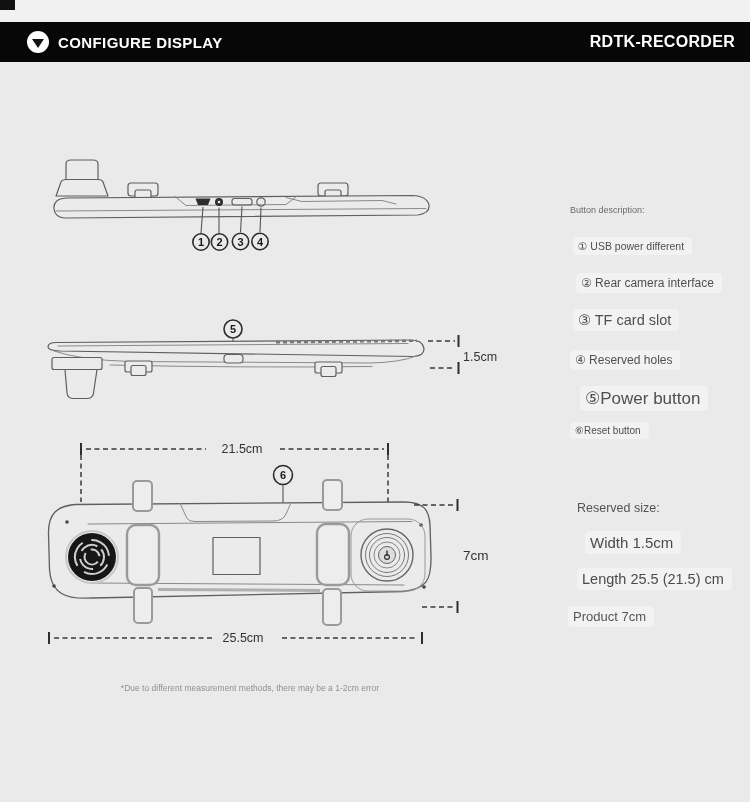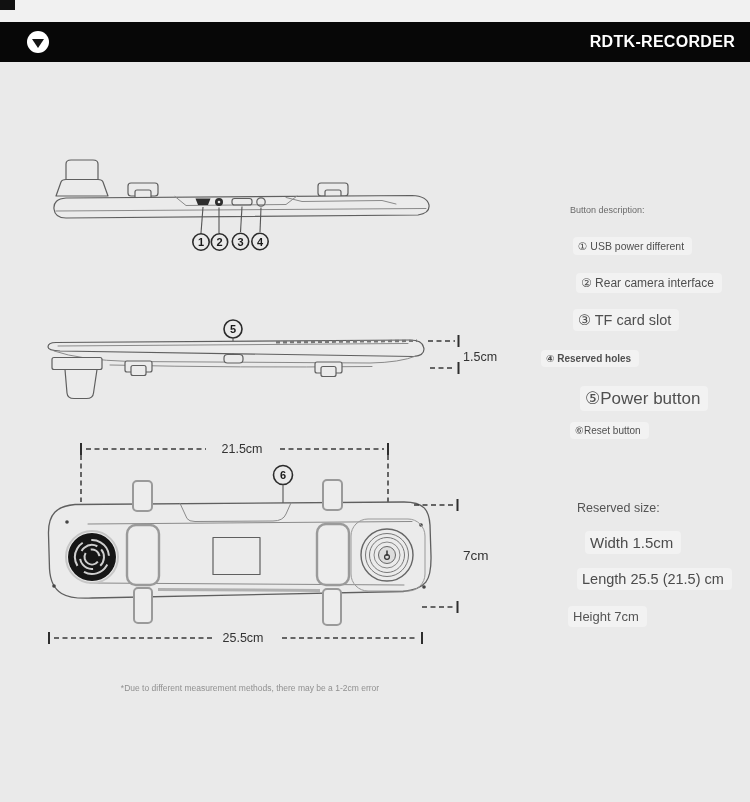--- a/index.html
+++ b/index.html
@@ -44,21 +44,21 @@
     font-family:"Liberation Sans","DejaVu Sans",sans-serif;}
   .leader{stroke:#555;stroke-width:1.1;fill:none;}
   .strap{fill:#ededed;stroke:#9a9a9a;stroke-width:2;}
   .strap-mid{fill:#ededed;stroke:#9a9a9a;stroke-width:2.4;}
 
   .side-col{position:absolute;color:#4f4f4f;}
   .desc-head{left:570px;top:205px;font-size:9px;color:#6a6a6a;}
   .d1{left:573px;top:240px;font-size:10.5px;}
   .d2{left:576px;top:276px;font-size:12px;}
   .d3{left:573px;top:312px;font-size:14.5px;}
-  .d4{left:541px;top:353px;font-size:10px;font-weight:bold;}
+  .d4{left:570px;top:353px;font-size:12px;}
   .d5{left:580px;top:388px;font-size:17px;}
   .d6{left:570px;top:425px;font-size:10px;}
   .pill{background:rgba(255,255,255,.38);border-radius:4px;padding:3px 8px 3px 5px;}
   .ps-head{left:577px;top:501px;font-size:12.5px;color:#545454;}
   .ps0{left:573px;top:534px;font-size:15px;color:#4c4c4c;margin-left:12px;}
   .ps1{left:577px;top:571px;font-size:14.5px;color:#4c4c4c;}
   .ps2{left:568px;top:609px;font-size:13px;color:#555;}
   .footnote{
     position:absolute;left:40px;top:683px;width:420px;text-align:center;
     font-size:8.5px;color:#909090;
@@ -67,20 +67,21 @@
 </head>
 <body>
 
 <div class="top-strip"></div>
 <div class="corner-mark"></div>
 
 <div class="header-bar">
   <div class="logo">
       <div class="tri"></div>
     </div>
+  <div class="header-title">CONFIGURE DISPLAY</div>
   <div class="header-brand">RDTK-RECORDER</div>
 </div>
 
 <svg style="left:40px;top:152px;" width="400" height="112" viewBox="0 0 400 112">
 
   <g>
     <path class="ln fill-body" d="M26,29 L26,12 Q26,8 31,8 L53,8 Q58,8 58,12 L58,29 Z"></path>
     <path class="ln fill-body" d="M16,44 L21,30 Q22,27.5 26,27.5 L58,27.5 Q62,27.5 63,30 L68,44 Z"></path>
   </g>
 
@@ -250,15 +251,15 @@
 <div class="side-col d1"><span class="pill">① USB power different</span></div>
 <div class="side-col d2"><span class="pill">② Rear camera interface</span></div>
 <div class="side-col d3"><span class="pill">③ TF card slot</span></div>
 <div class="side-col d4"><span class="pill">④ Reserved holes</span></div>
 <div class="side-col d5"><span class="pill">⑤Power button</span></div>
 <div class="side-col d6"><span class="pill">⑥Reset button</span></div>
 
 <div class="side-col ps-head">Reserved size:</div>
 <div class="side-col ps0"><span class="pill">Width 1.5cm</span></div>
 <div class="side-col ps1"><span class="pill">Length 25.5 (21.5) cm</span></div>
-<div class="side-col ps2"><span class="pill">Height 7cm</span></div>
+<div class="side-col ps2"><span class="pill">Product 7cm</span></div>
 
 <div class="footnote">*Due to different measurement methods, there may be a 1-2cm error</div>
 
 </body></html>

